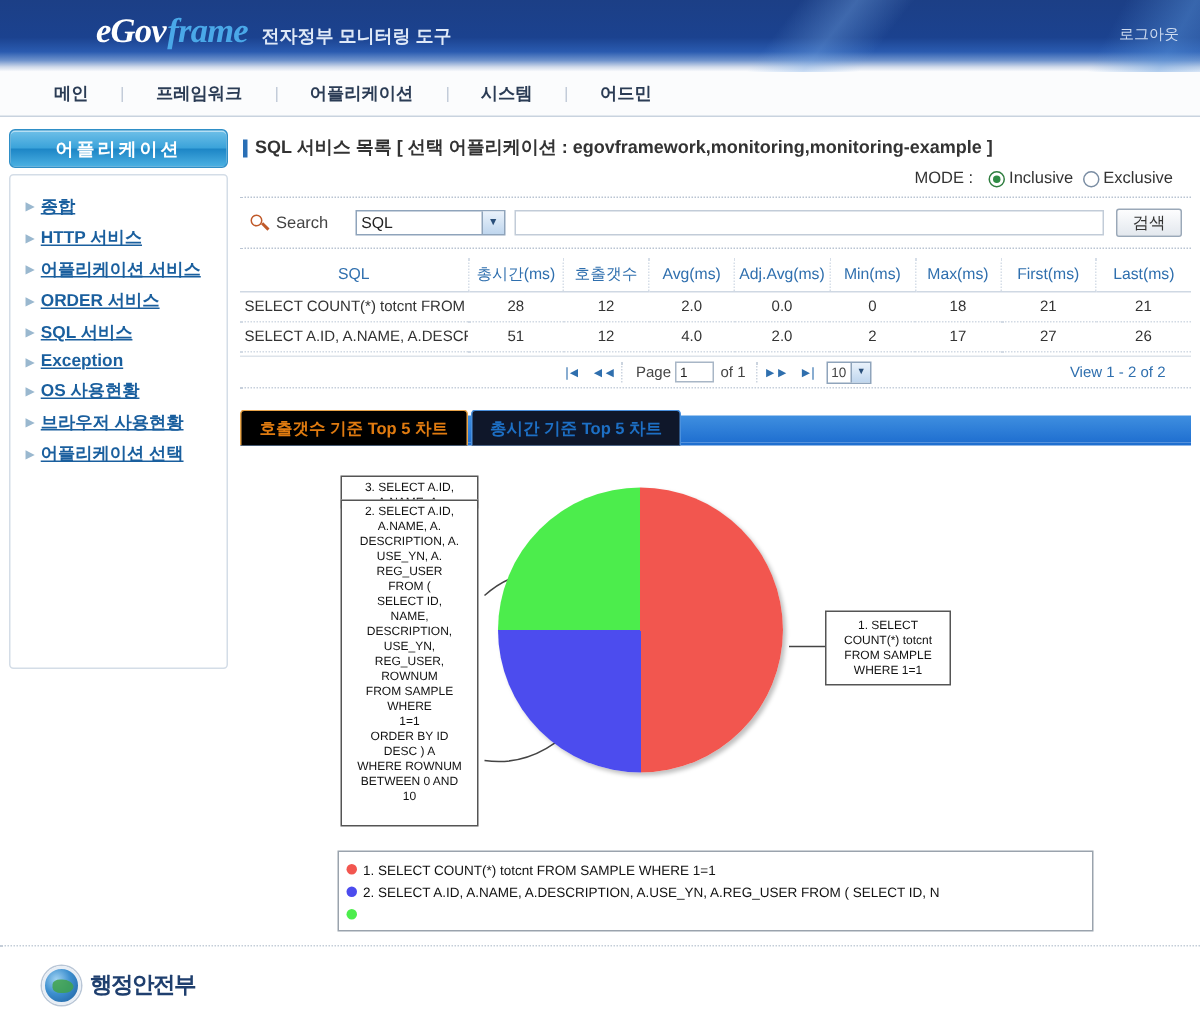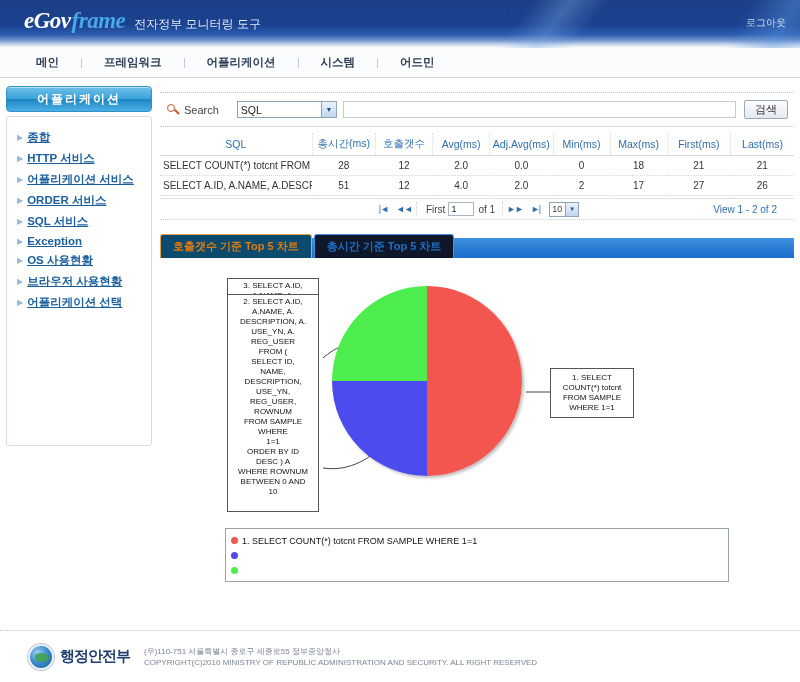--- a/index.html
+++ b/index.html
@@ -22,24 +22,24 @@
     background:linear-gradient(110deg,rgba(255,255,255,0) 40%,rgba(120,170,230,.38) 55%,rgba(255,255,255,0) 70%);
     transform:skewX(-22deg);
   }
   #header .sheen2 {
     position:absolute; top:-10px; left:600px; width:300px; height:80px;
     background:linear-gradient(100deg,rgba(255,255,255,0) 45%,rgba(90,150,220,.45) 60%,rgba(255,255,255,0) 78%);
     transform:skewX(-20deg);
   }
   #logo { position:absolute; left:24px; top:8px; display:flex; align-items:baseline; }
   #logo .lg-e { font-family:"Liberation Serif","DejaVu Serif",serif; font-style:italic; font-weight:bold;
-                font-size:23px; color:#ffffff; letter-spacing:-.5px; }
+                font-size:23px; color:#ffffff; letter-spacing:-.5px;margin-left:40px; }
   #logo .lg-f { font-family:"Liberation Serif","DejaVu Serif",serif; font-style:italic; font-weight:bold;
                 font-size:23px; color:#4aa8e8; letter-spacing:-.5px; margin-left:1px;}
-  #logo .lg-sub { font-size:12px; color:#dfe9f7; font-weight:normal; margin-left:9px; }
+  #logo .lg-sub { font-size:12px; color:#dfe9f7; font-weight:bold; margin-left:9px; }
   #logout { position:absolute; right:14px; top:16px; font-size:10px; color:#cfdcf0; cursor:pointer; }
 
   
   #nav {
     height:30px; background:#fbfcfd;
     border-bottom:1px solid #c9d3df;
     display:flex; align-items:center; padding-left:14px;
   }
   #nav .navitem { font-size:11.5px; font-weight:bold; color:#2b3c55; padding:0 22px; cursor:pointer; }
   #nav .navsep { width:1px; height:10px; background:#c3ccd9; }
@@ -145,21 +145,21 @@
   #tabs { margin-top:14px; position:relative; height:24px; }
   #tabs .tabbar-fill {
     position:absolute; left:0; right:0; bottom:0; height:20px;
     background:linear-gradient(180deg,#3f8fe0,#1f6fd0); border-bottom:2px solid #1f6fd0;
   }
   .tab {
     position:relative; float:left; height:24px; padding:0 12px;
     display:flex; align-items:center; font-size:11px; font-weight:bold;
     border-radius:3px 3px 0 0; cursor:pointer; margin-right:2px;
   }
-  .tab.active { background:#0c4a6e; color:#e07b10; border:1px solid #e8a44a; border-bottom:none; }
+  .tab.active { background:#000000; color:#e07b10; border:1px solid #e8a44a; border-bottom:none; }
   .tab.inactive { background:#0f172a; color:#1d6fc4; border:1px solid #4a90dd; border-bottom:none; }
 
   
   #chart-area { position:relative; height:250px; margin-top:14px; }
   .pie {
     position:absolute; left:172px; top:14px; width:190px; height:190px; border-radius:50%;
     box-shadow:2px 2px 3px rgba(0,0,0,.25);
   }
   .callout {
     position:absolute; background:#fff; border:1px solid #555;
@@ -260,21 +260,32 @@
       </div>
       <div class="sb-item">
         <span class="arr">▶</span>
         <span class="lbl">어플리케이션 선택</span>
       </div>
     </div>
   </div>
 
   <div id="content">
 
-
+    <div id="page-title-row">
+      <div id="ttl-bar"></div>
+      <div id="page-title">SQL 서비스 목록  [ 선택 어플리케이션 : egovframework,monitoring,monitoring-example ]</div>
+    </div>
+
+    <div id="mode-row">
+      <span class="lbl">MODE :</span>
+      <span class="radio on"></span>
+      <span>Inclusive</span>
+      <span class="radio"></span>
+      <span>Exclusive</span>
+    </div>
 
     <div id="search-panel">
       <div id="search-icon">
         <div class="ring"></div>
         <div class="hdl"></div>
       </div>
       <div id="search-label">Search</div>
       <div id="search-select">
         <span>SQL</span>
         <span class="caret">▼</span>
@@ -332,21 +343,21 @@
           <td>26</td>
         </tr>
       </tbody>
     </table>
 
     <div id="pager">
       <div style="flex:1"></div>
       <span class="nav-ic">|◄</span>
       <span class="nav-ic">◄◄</span>
       <div class="pgrp">
-        <span class="pg-lbl">First</span>
+        <span class="pg-lbl">Page</span>
         <input class="pg-input" type="text" value="1" style="">
         <span class="pg-of">of 1</span>
       </div>
       <span class="nav-ic">►►</span>
       <span class="nav-ic">►|</span>
       <div class="sz">
         <span>10</span>
         <span class="caret">▼</span>
       </div>
       <div style="flex:1"></div>
@@ -397,29 +408,26 @@
 WHERE 1=1</div>
     </div>
 
     <div id="legend">
       <div class="lg-row">
         <span class="lg-dot" style="background:#f2564f"></span>
         <span class="lg-txt">1. SELECT COUNT(*) totcnt   FROM SAMPLE   WHERE 1=1</span>
       </div>
       <div class="lg-row">
         <span class="lg-dot" style="background:#4c4cee"></span>
+        <span class="lg-txt">2. SELECT A.ID, A.NAME, A.DESCRIPTION, A.USE_YN, A.REG_USER          FROM          (     SELECT      ID, N</span>
       </div>
       <div class="lg-row">
         <span class="lg-dot" style="background:#4ced4c"></span>
       </div>
     </div>
 
   </div>
 </div>
 
 <div id="footer">
   <div id="f-logo"></div>
   <div id="f-name">행정안전부</div>
-  <div id="f-text">
-    <div>(우)110-751 서울특별시 종로구 세종로55 정부중앙청사</div>
-    <div>COPYRIGHT(C)2010 MINISTRY OF REPUBLIC ADMINISTRATION AND SECURITY. ALL RIGHT RESERVED</div>
-  </div>
 </div>
 
 </body></html>

